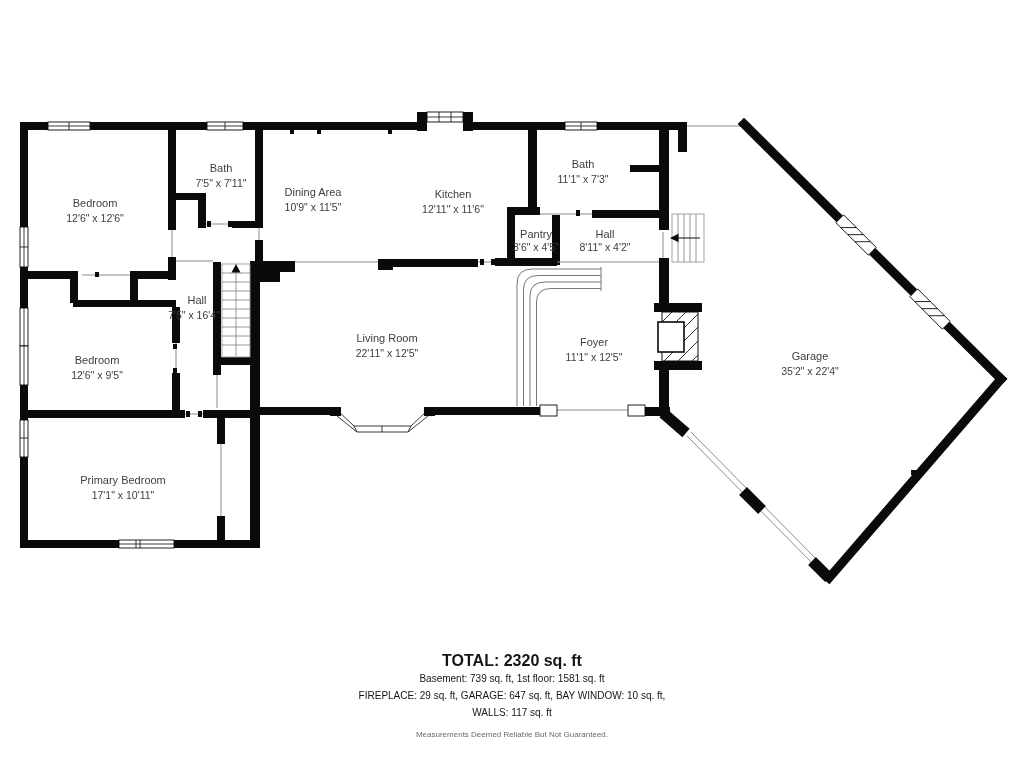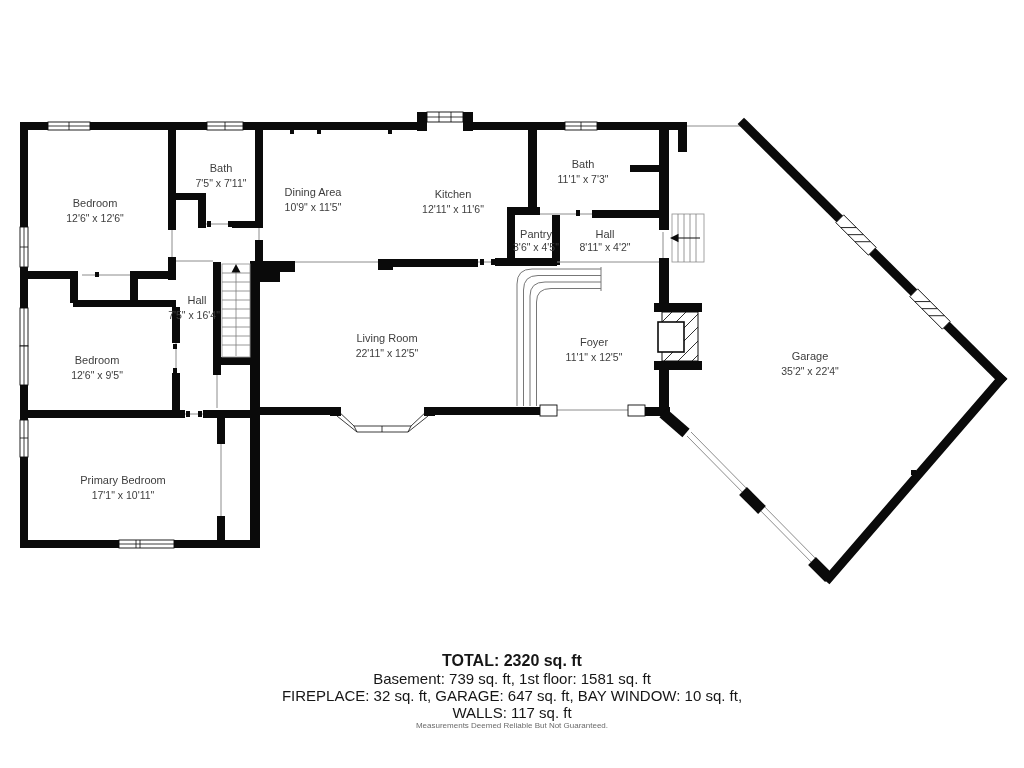--- a/index.html
+++ b/index.html
@@ -12,22 +12,22 @@
   .winline{stroke:#0a0a0a;stroke-width:0.8;}
   .tread{stroke:#7d7d7d;stroke-width:0.8;}
   .stairbox{fill:#ffffff;stroke:#9a9a9a;stroke-width:0.9;}
   .rail{stroke:#777777;stroke-width:1;fill:none;}
   .roomname{font-size:11px;fill:#3d3d3d;text-anchor:middle;}
   .roomdims{font-size:10.5px;fill:#3d3d3d;text-anchor:middle;}
   .tick{fill:#0a0a0a;}
   .hatchline{stroke:#1a1a1a;stroke-width:0.9;}
   .summary{position:absolute;left:0;top:652px;width:1024px;text-align:center;color:#161616;}
   .s-total{font-size:16px;font-weight:700;line-height:18px;}
-  .s-line{font-size:15px;line-height:17px;}
-  .s-disclaimer{font-size:8px;color:#6b6b6b;}
+  .s-line{font-size:10px;line-height:17px;}
+  .s-disclaimer{font-size:8px;color:#6b6b6b;margin-top:9px;}
 </style>
 </head>
 <body>
 
 <svg id="plan-svg" width="1024" height="768" viewBox="0 0 1024 768">
 
   <g shape-rendering="crispEdges">
 
     <rect class="wall" x="20" y="122" width="28" height="8"></rect>
     <rect class="wall" x="90" y="122" width="117" height="8"></rect>
@@ -311,16 +311,16 @@
     <g>
       <text class="roomname" x="123" y="484">Primary Bedroom</text>
       <text class="roomdims" x="123" y="499">17'1" x 10'11"</text>
     </g>
   </g>
 </svg>
 
 <div class="summary">
   <div class="s-total">TOTAL: 2320 sq. ft</div>
   <div class="s-line">Basement: 739 sq. ft, 1st floor: 1581 sq. ft</div>
-  <div class="s-line">FIREPLACE: 32 sq. ft, GARAGE: 647 sq. ft, BAY WINDOW: 10 sq. ft,</div>
+  <div class="s-line">FIREPLACE: 29 sq. ft, GARAGE: 647 sq. ft, BAY WINDOW: 10 sq. ft,</div>
   <div class="s-line">WALLS: 117 sq. ft</div>
   <div class="s-disclaimer">Measurements Deemed Reliable But Not Guaranteed.</div>
 </div>
 
 </body></html>

